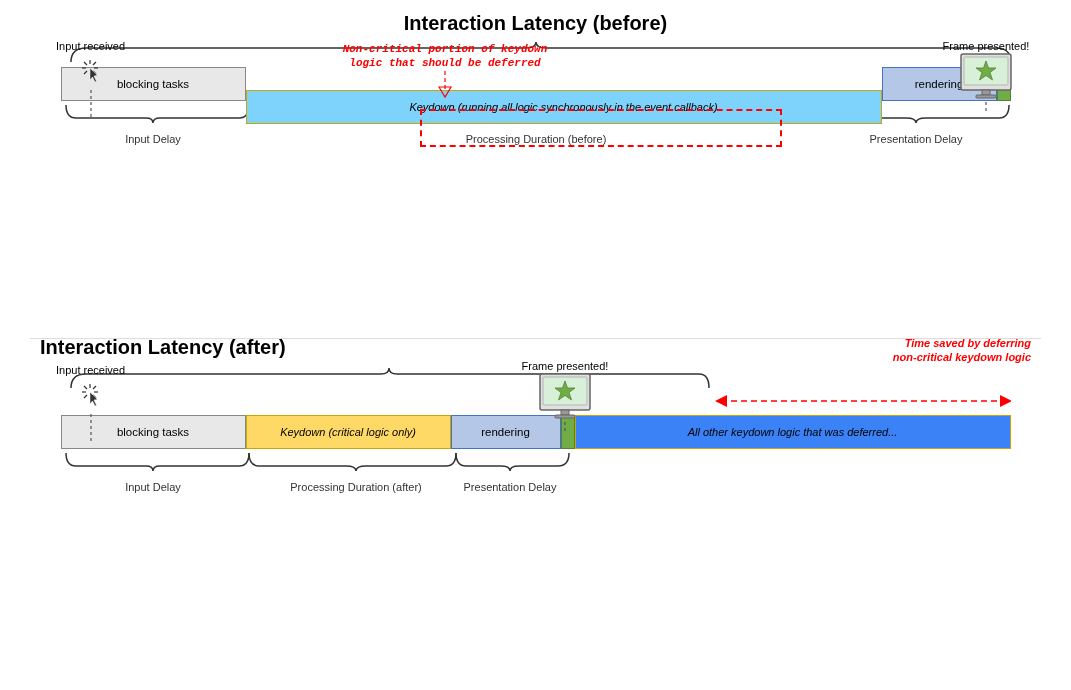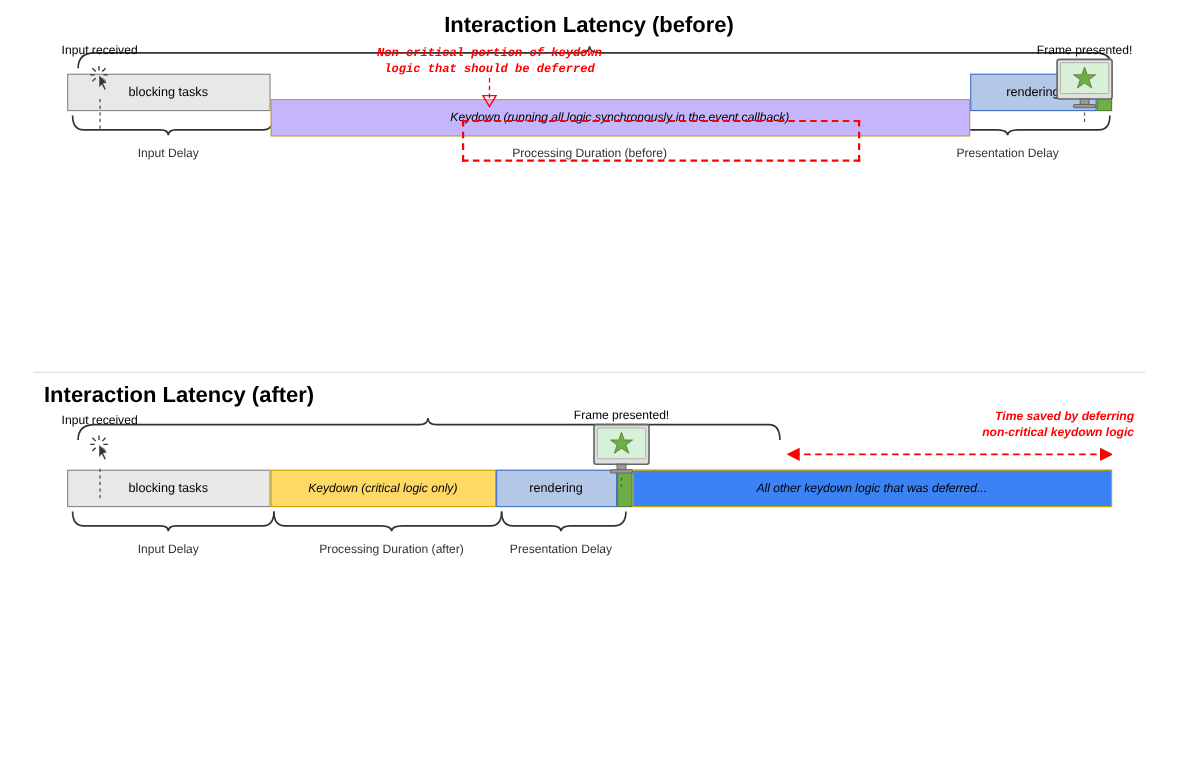--- a/index.html
+++ b/index.html
@@ -30,21 +30,20 @@
     }
 
     
     .red-arrow-label {
       color: red;
       font-style: italic;
       font-weight: bold;
       font-size: 11px;
       text-align: right;
       line-height: 1.3;
-      margin-top: 24px;
     }
   </style>
 </head>
 <body>
 
 <div class="diagram-container">
 
   <div style="position:absolute; top:12px; left:40px; right:40px;">
 
     <div style="text-align:center; font-size:20px; font-weight:bold; margin-bottom:5px;">Interaction Latency (before)</div>
@@ -53,21 +52,21 @@
 
       <path d="M 10 22 Q 10 8 25 8 L 465 8 Q 475 8 475 2 Q 475 8 485 8 L 935 8 Q 950 8 950 22" fill="none" stroke="#333" stroke-width="1.5"></path>
     </svg>
 
     <div style="position:relative; display:flex; align-items:center; width:950px; margin:0 auto; height:38px;">
 
       <div style="width:185px; height:34px; background:#e8e8e8; border:1.5px solid #888; display:flex; align-items:center; justify-content:center; font-size:11.5px; flex-shrink:0;">
         <span>blocking tasks</span>
       </div>
 
-      <div style="flex:1; height:34px; background:#c4b5fd; border:1.5px solid #c8a800; display:flex; align-items:center; justify-content:center; font-size:11px; font-style:italic; padding:0 8px; text-align:center;margin-top:45px;">
+      <div style="flex:1; height:34px; background:#7dd3fc; border:1.5px solid #c8a800; display:flex; align-items:center; justify-content:center; font-size:11px; font-style:italic; padding:0 8px; text-align:center;margin-top:45px;">
         <span>Keydown (running all logic synchronously in the event callback)</span>
       </div>
 
       <div style="width:115px; height:34px; background:#b4c7e7; border:1.5px solid #4472c4; display:flex; align-items:center; justify-content:center; font-size:11.5px; flex-shrink:0;">
         <span>rendering</span>
       </div>
 
       <div style="width:14px; height:34px; background:#70ad47; border:1.5px solid #548235; flex-shrink:0;"></div>
     </div>
 
@@ -135,21 +134,21 @@
         <polygon points="34,16 40,26 46,16" fill="none" stroke="red" stroke-width="1.2"></polygon>
       </svg>
     </div>
 
     <div style="position:absolute; top:97px; left:380px; width:362px; height:38px; border:2px dashed red; pointer-events:none;"></div>
 
   </div>
 
   <div style="position:absolute; top:338px; left:30px; right:30px; height:1px; background:#ddd;"></div>
 
-  <div style="position:absolute; top:348px; left:40px; right:40px;">
+  <div style="position:absolute; top:336px; left:40px; right:40px;">
     
     
     <div style="font-size:20px; font-weight:bold; margin-bottom:5px; text-align:left; display:inline-block;">Interaction Latency (after)</div>
 
     
     <div style="position:absolute; top:0px; right:0px; width:280px;">
       <div class="red-arrow-label" style="white-space:pre-line;">Time saved by deferring
 non-critical keydown logic</div>
     </div>
 

